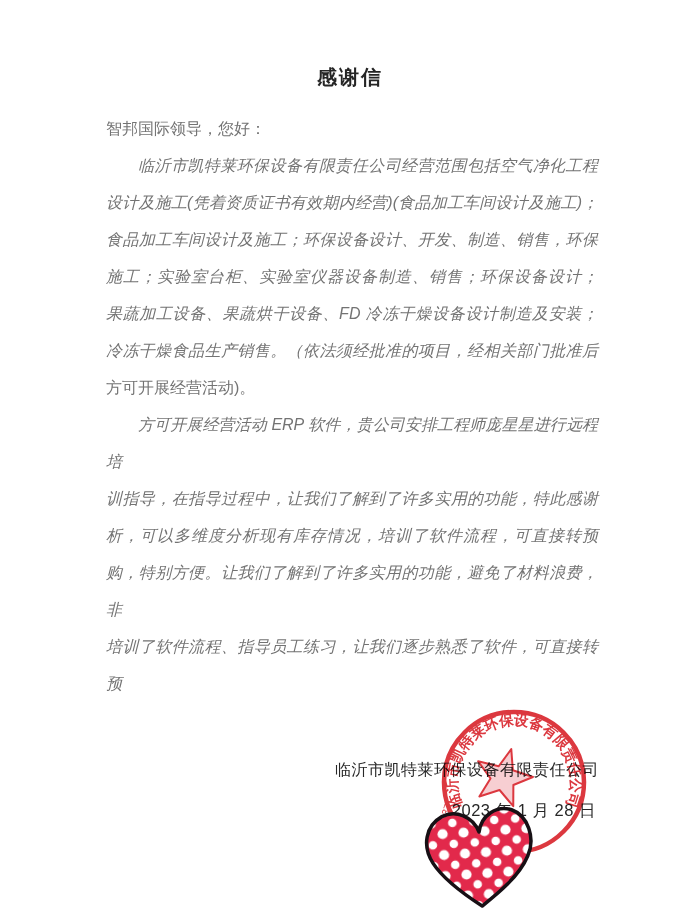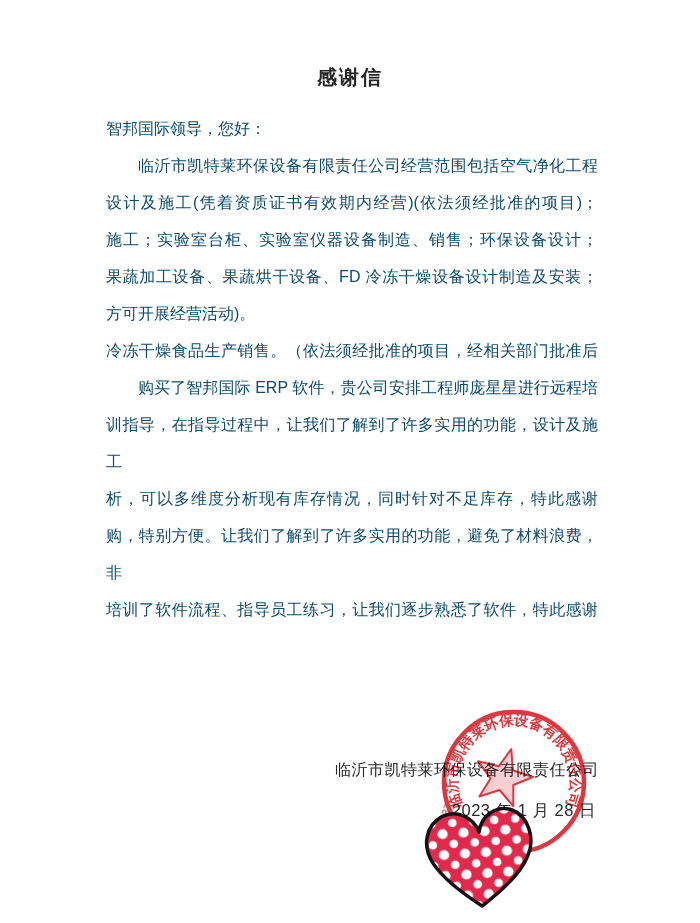--- a/index.html
+++ b/index.html
@@ -6,24 +6,24 @@
   .page{
     position:relative;width:700px;height:923px;background:#ffffff;overflow:hidden;
     font-family:"Liberation Sans","DejaVu Sans",sans-serif;color:#2b2b2b;
   }
   .title{
     position:absolute;top:64px;left:0;width:700px;text-align:center;
     font-size:20px;font-weight:bold;letter-spacing:2px;color:#252525;
   }
   .body-block{
     position:absolute;top:110px;left:106px;width:492px;
-    font-size:16px;line-height:37px;color:#0c4a6e;
+    font-size:16px;line-height:37px;color:#737373;
   }
   .line{display:block;text-align:justify;text-align-last:left;white-space:normal;}
-  .line.fill{text-align-last:justify;}
+  .line.fill{text-align-last:justify;font-style:italic;}
   .line.indent{text-indent:2em;}
   .sig-company{
     position:absolute;top:760px;right:101px;font-size:16px;letter-spacing:0.5px;color:#282828;
   }
   .sig-date{
     position:absolute;top:800px;right:104px;font-size:16.5px;letter-spacing:0.5px;color:#282828;
   }
   .seal{
     position:absolute;left:438px;top:706px;width:152px;height:152px;
     opacity:0.9;mix-blend-mode:multiply;
@@ -36,32 +36,33 @@
 <body>
 
 <div class="page">
 
   <div class="title">感谢信</div>
 
   <div class="body-block">
     <span class="line">智邦国际领导，您好：</span>
 
     <span class="line fill indent">临沂市凯特莱环保设备有限责任公司经营范围包括空气净化工程</span>
-    <span class="line fill">设计及施工(凭着资质证书有效期内经营)(依法须经批准的项目)；</span>
+    <span class="line fill">设计及施工(凭着资质证书有效期内经营)(食品加工车间设计及施工)；</span>
+    <span class="line fill">食品加工车间设计及施工；环保设备设计、开发、制造、销售，环保</span>
     <span class="line fill">施工；实验室台柜、实验室仪器设备制造、销售；环保设备设计；</span>
     <span class="line fill">果蔬加工设备、果蔬烘干设备、FD 冷冻干燥设备设计制造及安装；</span>
+    <span class="line fill">冷冻干燥食品生产销售。（依法须经批准的项目，经相关部门批准后</span>
     <span class="line">方可开展经营活动)。</span>
-    <span class="line fill">冷冻干燥食品生产销售。（依法须经批准的项目，经相关部门批准后</span>
 
-    <span class="line fill indent">购买了智邦国际 ERP 软件，贵公司安排工程师庞星星进行远程培</span>
-    <span class="line fill">训指导，在指导过程中，让我们了解到了许多实用的功能，设计及施工</span>
-    <span class="line fill">析，可以多维度分析现有库存情况，同时针对不足库存，特此感谢</span>
+    <span class="line fill indent">方可开展经营活动 ERP 软件，贵公司安排工程师庞星星进行远程培</span>
+    <span class="line fill">训指导，在指导过程中，让我们了解到了许多实用的功能，特此感谢</span>
+    <span class="line fill">析，可以多维度分析现有库存情况，培训了软件流程，可直接转预</span>
     <span class="line fill">购，特别方便。让我们了解到了许多实用的功能，避免了材料浪费，非</span>
 
-    <span class="line fill">培训了软件流程、指导员工练习，让我们逐步熟悉了软件，特此感谢</span>
+    <span class="line fill">培训了软件流程、指导员工练习，让我们逐步熟悉了软件，可直接转预</span>
   </div>
 
   <div class="sig-company">临沂市凯特莱环保设备有限责任公司</div>
   <div class="sig-date">2023 年 1 月 28 日</div>
 
   <svg class="seal" viewBox="0 0 152 152" aria-hidden="true">
     <defs>
       <path id="sealArc" d="M 24.34,100.11 A 57,57 0 1 1 127.66,100.11" fill="none"></path>
     </defs>
     <circle cx="76" cy="76" r="70" fill="none" stroke-width="4.5" stroke="#d8222a"></circle>

